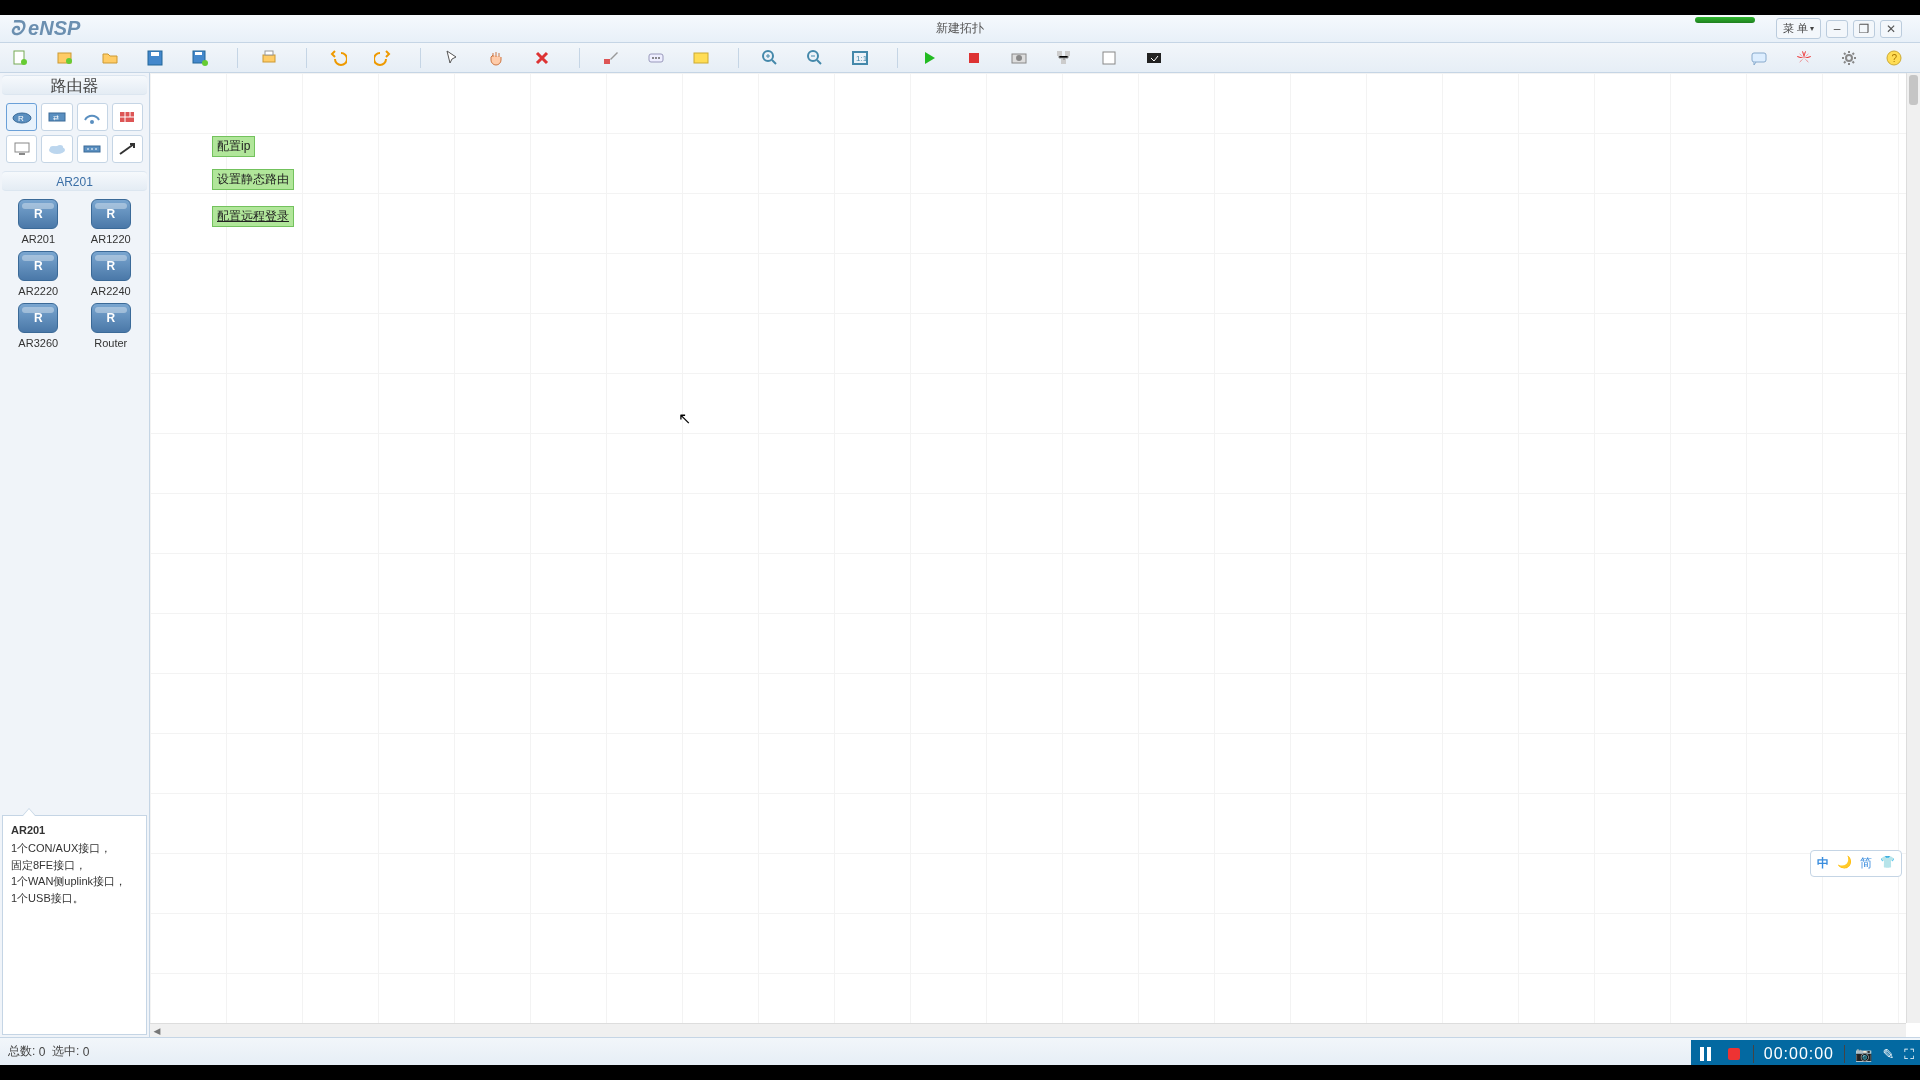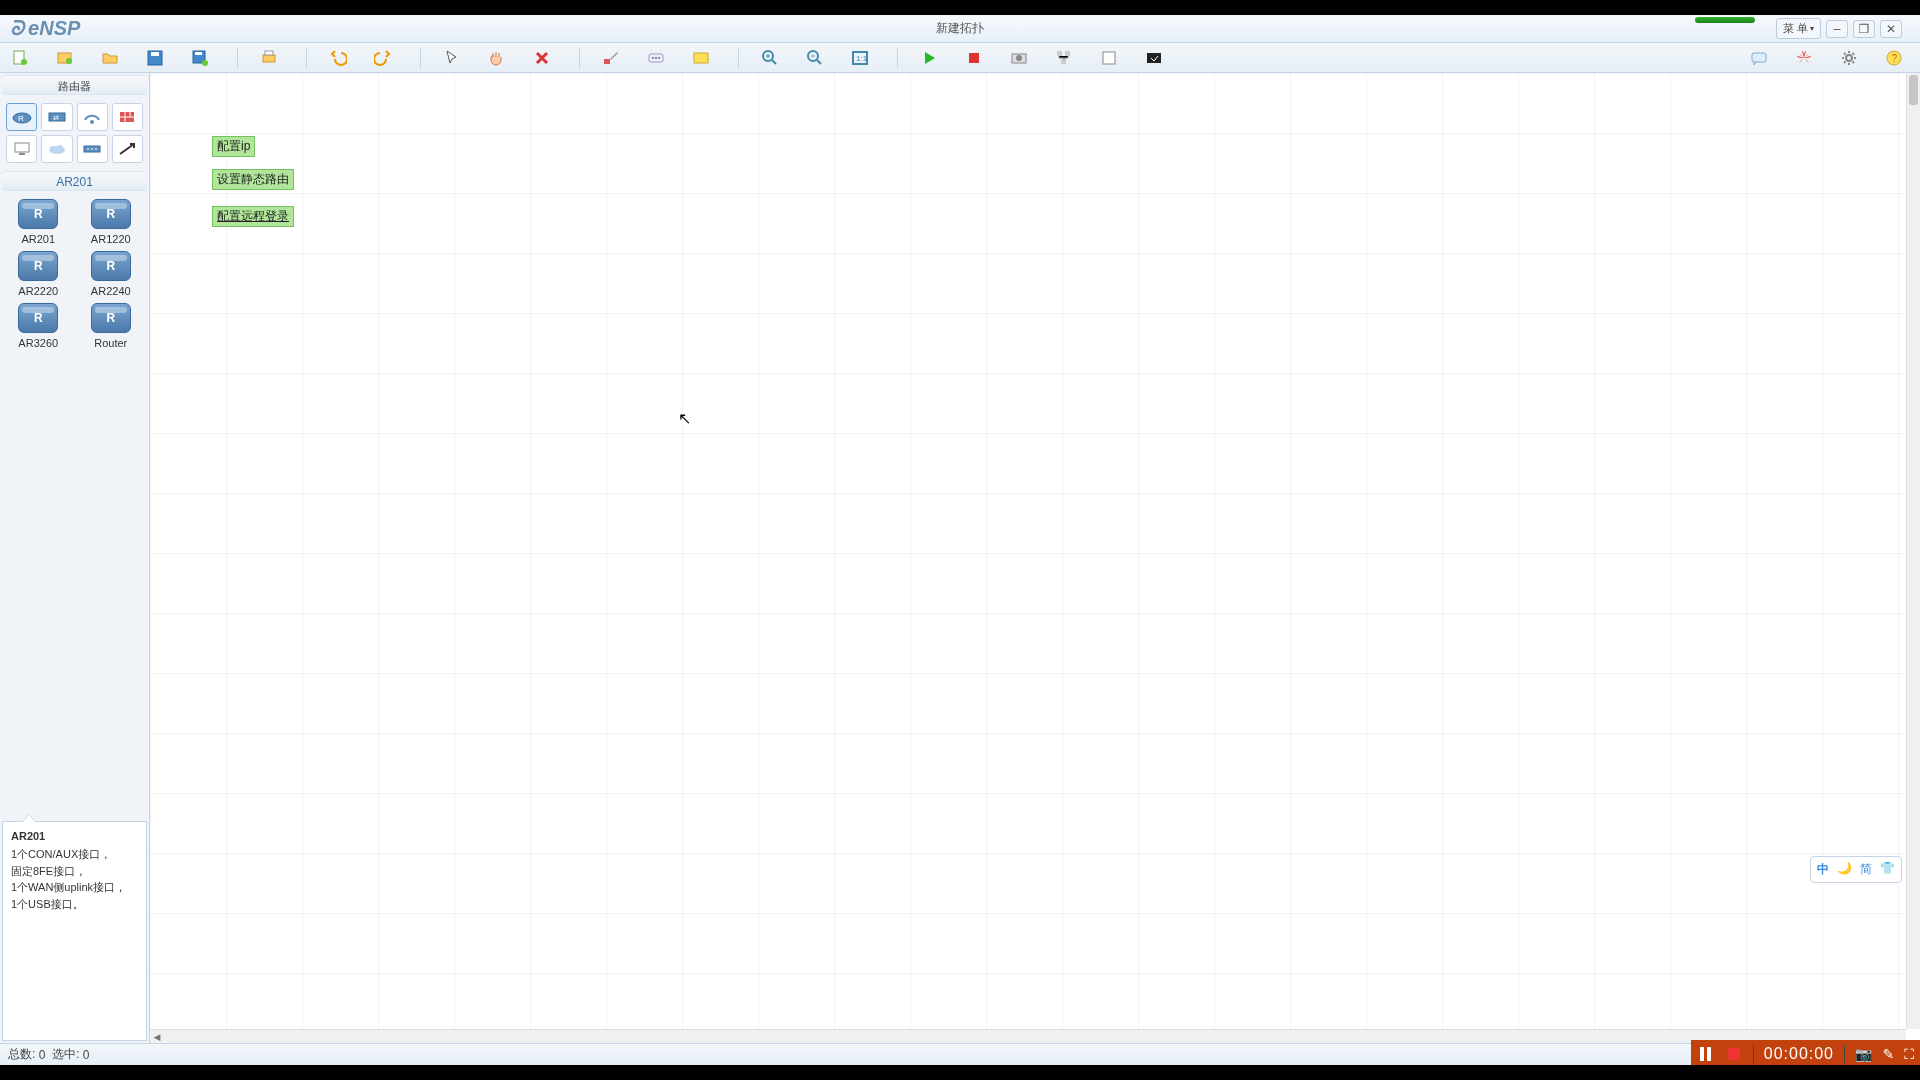--- a/index.html
+++ b/index.html
@@ -22,21 +22,21 @@
 .toolbar { height: 30px; background: linear-gradient(#f2f6fa, #e6eef6); border-bottom: 1px solid #c5d5e5; display: flex; align-items: center; padding: 0 8px; gap: 15px; }
 .toolbar .tool { width: 24px; height: 24px; display: flex; align-items: center; justify-content: center; margin-right: 6px; border-radius: 3px; cursor: pointer; }
 .toolbar .spacer { flex: 1; }
 .toolbar .sep { width: 1px; height: 20px; background: #c5d5e5; margin: 0 4px; }
 
 
 .main { flex: 1; display: flex; overflow: hidden; }
 
 
 .left-panel { width: 150px; display: flex; flex-direction: column; background: #f0f4f9; border-right: 1px solid #c5d5e5; }
-.cat-header { height: 20px; background: linear-gradient(#f6f9fc, #e4ecf4); text-align: center; font-size: 11px; color: #444; border-top: 1px solid #dce6f0; border-bottom: 1px solid #dce6f0; line-height: 20px; margin: 2px; border-radius: 4px; }
+.cat-header { height: 20px; background: linear-gradient(#f6f9fc, #e4ecf4); text-align: center; font-size: 16px; color: #444; border-top: 1px solid #dce6f0; border-bottom: 1px solid #dce6f0; line-height: 20px; margin: 2px; border-radius: 4px; }
 .cat-grid { padding: 6px; display: grid; grid-template-columns: repeat(4, 1fr); gap: 4px; }
 .cat-cell { height: 28px; background: #fff; border: 1px solid #c5d5e5; border-radius: 3px; display: flex; align-items: center; justify-content: center; cursor: pointer; }
 .cat-cell.selected { border: 1px solid #6aa0d8; background: #e8f2fc; }
 
 .device-header { height: 20px; background: linear-gradient(#f6f9fc, #e4ecf4); text-align: center; font-size: 12px; color: #3a6ea5; border-top: 1px solid #dce6f0; border-bottom: 1px solid #dce6f0; line-height: 20px; margin: 2px; border-radius: 4px; }
 .device-grid { padding: 6px; display: grid; grid-template-columns: repeat(2, 1fr); gap: 6px 8px; flex: 0 0 auto; }
 .device-cell { display: flex; flex-direction: column; align-items: center; cursor: pointer; }
 .device-icon { width: 40px; height: 30px; background: linear-gradient(#7aa6d0, #4a78a8); border-radius: 6px; border: 1px solid #3b6a98; display: flex; align-items: center; justify-content: center; color: #fff; font-size: 12px; font-weight: bold; position: relative; }
 .device-icon::before { content: ""; position: absolute; top: 3px; left: 3px; right: 3px; height: 6px; background: rgba(255,255,255,.35); border-radius: 3px; }
 .device-label { font-size: 11px; color: #333; margin-top: 4px; }
@@ -55,25 +55,25 @@
 .cursor { position: absolute; font-size: 16px; color: #000; pointer-events: none; }
 .scroll-v { position: absolute; right: 0; top: 0; bottom: 14px; width: 14px; background: #f0f0f0; border-left: 1px solid #ddd; }
 .scroll-v .thumb { position: absolute; left: 2px; right: 2px; top: 2px; height: 30px; background: #c5c5c5; border-radius: 3px; }
 .scroll-h { position: absolute; left: 0; right: 14px; bottom: 0; height: 14px; background: #f0f0f0; border-top: 1px solid #ddd; }
 .scroll-h .left-btn { position: absolute; left: 0; top: 0; bottom: 0; width: 14px; display: flex; align-items: center; justify-content: center; font-size: 9px; color: #777; }
 
 
 .ime-bar { position: absolute; right: 18px; bottom: 160px; background: #fff; border: 1px solid #c5d5e5; border-radius: 4px; padding: 4px 6px; display: flex; gap: 8px; font-size: 12px; color: #3a8dde; }
 
 
-.statusbar { height: 22px; background: linear-gradient(#f2f6fa, #e6eef6); border-top: 1px solid #c5d5e5; display: flex; align-items: center; padding: 0 8px; font-size: 12px; color: #444; }
+.statusbar { height: 28px; background: linear-gradient(#f2f6fa, #e6eef6); border-top: 1px solid #c5d5e5; display: flex; align-items: center; padding: 0 8px; font-size: 12px; color: #444; }
 .statusbar .right { margin-left: auto; color: #2a6fb5; text-decoration: underline; cursor: pointer; }
 
 
-.recorder { position: absolute; right: 0; bottom: 12px; height: 28px; display: flex; align-items: center; background: #c2410c; color: #fff; padding: 0 6px; gap: 10px; font-family: monospace; }
+.recorder { position: absolute; right: 0; bottom: 12px; height: 28px; display: flex; align-items: center; background: #0369a1; color: #fff; padding: 0 6px; gap: 10px; font-family: monospace; }
 .recorder .btn { width: 18px; height: 18px; display: flex; align-items: center; justify-content: center; }
 .recorder .dot { width: 12px; height: 12px; background: #e33; border-radius: 2px; }
 .recorder .pausebars { display: flex; gap: 3px; }
 .recorder .pausebars span { width: 4px; height: 14px; background: #fff; }
 .recorder .time { font-size: 16px; letter-spacing: 1px; }
 .recorder .sep { width: 1px; height: 18px; background: #444; }
 .recorder .icon { font-size: 14px; }
 
 
 .ic { width: 18px; height: 18px; display: inline-block; }

